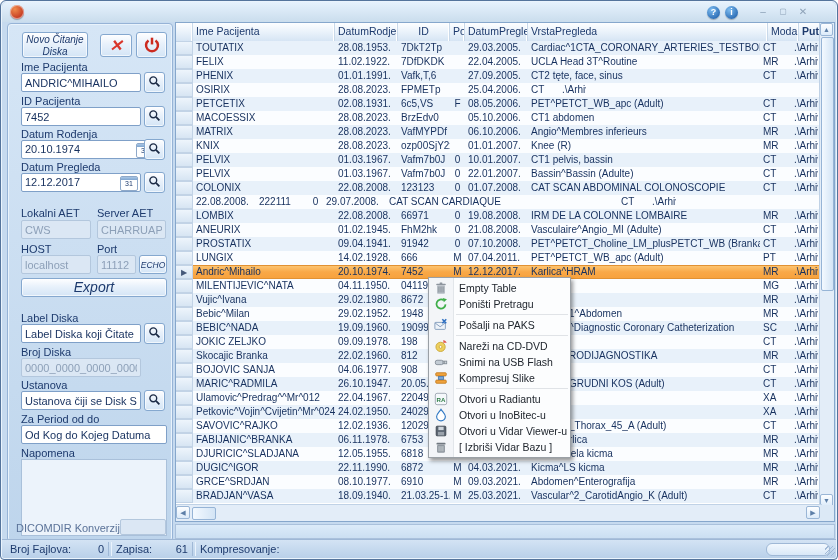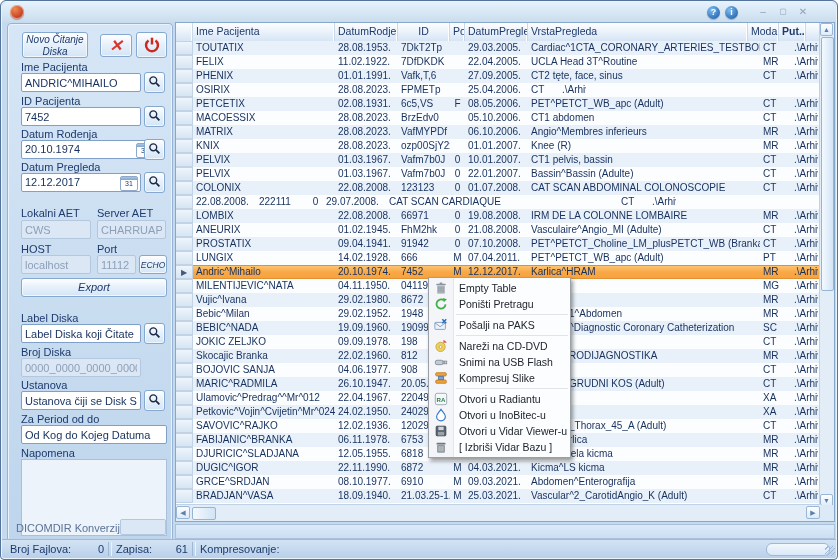--- a/index.html
+++ b/index.html
@@ -164,21 +164,21 @@
     <div class="sb-label" style="left:89px;top:183px">Server AET</div>
     <input class="input-el disabled-el" style="left: 13px; top: 196px; width: 70px;" readonly="" value="CWS">
     <input class="input-el disabled-el" style="left: 89px; top: 196px; width: 69px;" readonly="" value="CHARRUAPACS">
 
     <div class="sb-label" style="left:13px;top:219px">HOST</div>
     <div class="sb-label" style="left:89px;top:219px">Port</div>
     <input class="input-el disabled-el" style="left: 13px; top: 231px; width: 70px;" readonly="" value="localhost">
     <input class="input-el disabled-el" style="left: 89px; top: 231px; width: 39px;" readonly="" value="11112">
     <div class="btn" style="left:131px;top:231px;width:28px;height:19px;font-size:8.5px;line-height:18px">ECHO</div>
 
-    <div class="btn" style="left:13px;top:254px;width:146px;height:19px;font-size:11px;line-height:17px">Export</div>
+    <div class="btn" style="left:13px;top:254px;width:146px;height:19px;font-size:14px;line-height:17px">Export</div>
 
     <div class="sb-label" style="left:13px;top:288px">Label Diska</div>
     <input class="input-el" style="left: 13px; top: 300px; width: 120px;" readonly="" value="Label Diska koji Čitate">
     <div class="btn search-btn" style="left:136px;top:299px"><span><svg width="13" height="13" viewBox="0 0 16 16">
             <circle cx="6.5" cy="6.5" r="4.2" stroke="#1b2a45" stroke-width="1.7" fill="none"></circle>
             <line x1="9.8" y1="9.8" x2="14" y2="14" stroke="#1b2a45" stroke-width="2.2"></line>
           </svg></span></div>
 
     <div class="sb-label" style="left:13px;top:322px">Broj Diska</div>
     <input class="input-el disabled-el" style="left: 13px; top: 334px; width: 120px;" readonly="" value="0000_0000_0000_0000_0">
@@ -202,21 +202,21 @@
   </div>
 
   <div class="table-wrap">
     <div class="thead" id="thead">
         <div class="th" style="width: 17px;"></div>
         <div class="th" style="width: 142px;">Ime Pacijenta</div>
         <div class="th" style="width: 63px;">DatumRodjenja</div>
         <div class="th center" style="width: 52px;">ID</div>
         <div class="th center" style="width: 15px;">Pol</div>
         <div class="th" style="width: 63px;">DatumPregleda</div>
-        <div class="th" style="width: 220px;">VrstaPregleda</div>
+        <div class="th" style="width: 240px;">VrstaPregleda</div>
         <div class="th" style="width: 31px;">Moda...</div>
         <div class="th" style="width: 27px; font-weight: bold;">Put...</div>
       </div>
     <div class="tbody" id="tbody">
         <div class="tr alt">
           <div class="marker"></div>
           <div class="td" style="width: 142px;">TOUTATIX</div>
           <div class="td" style="width: 63px;">28.08.1953.</div>
           <div class="td" style="width: 52px;">7DkT2Tp</div>
           <div class="td center" style="width: 15px;"></div>

